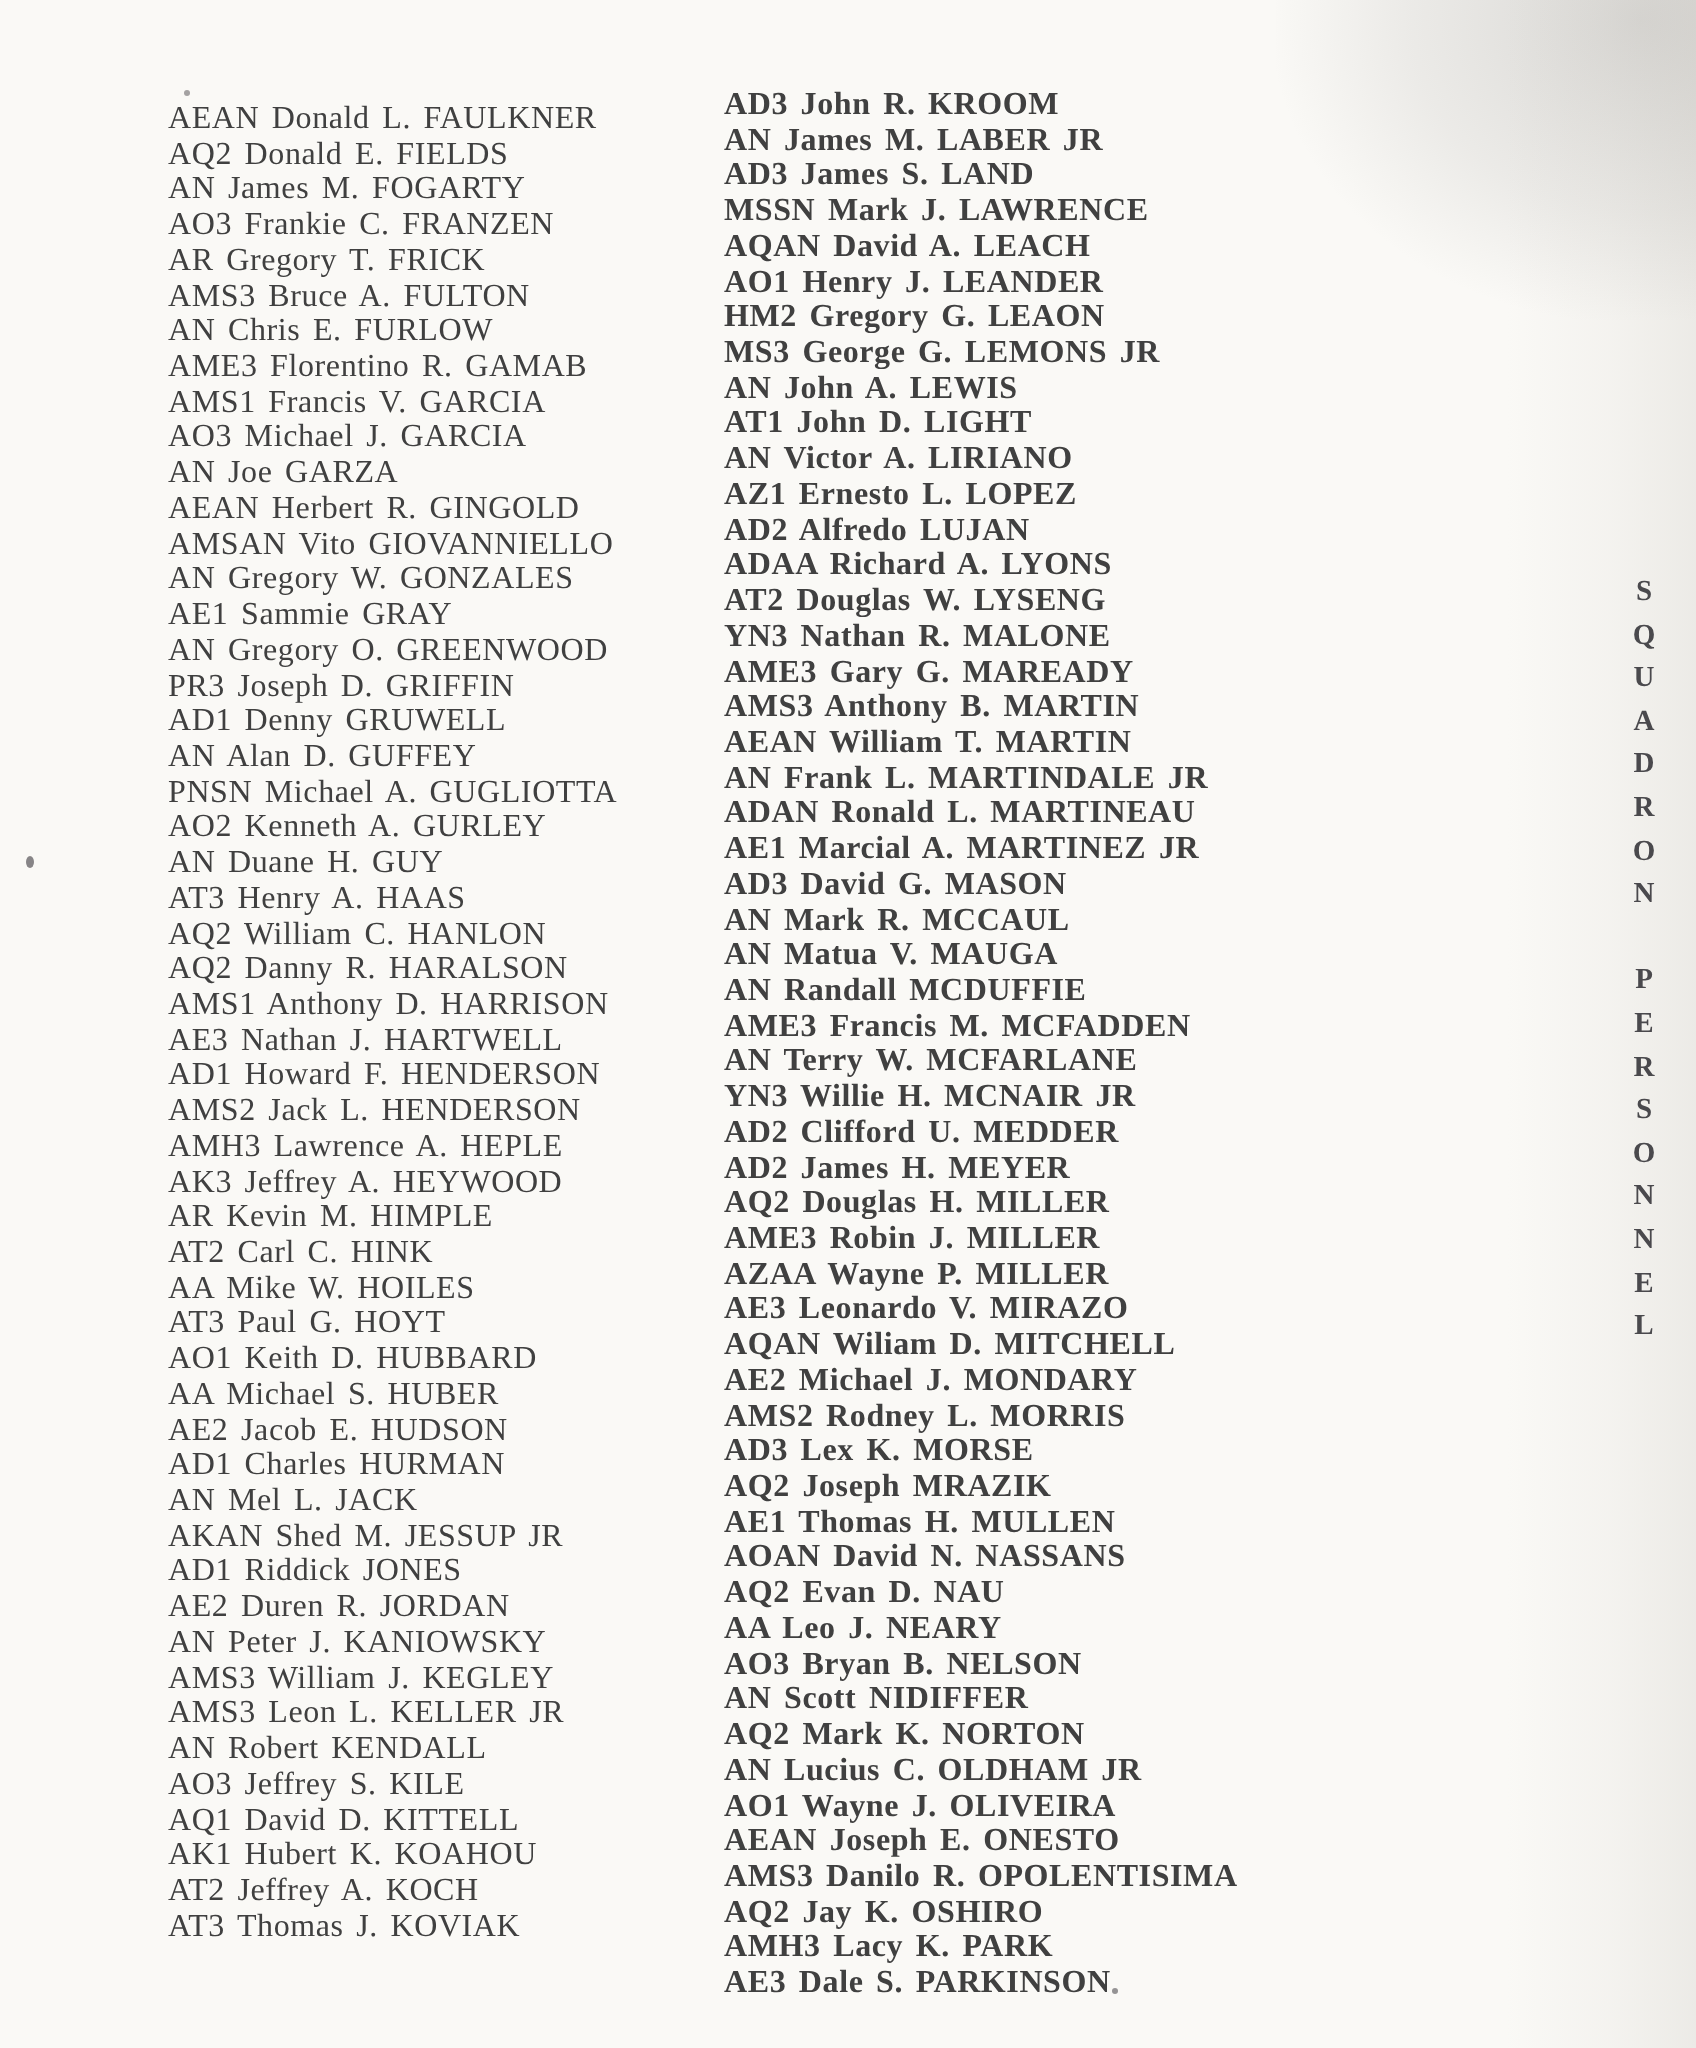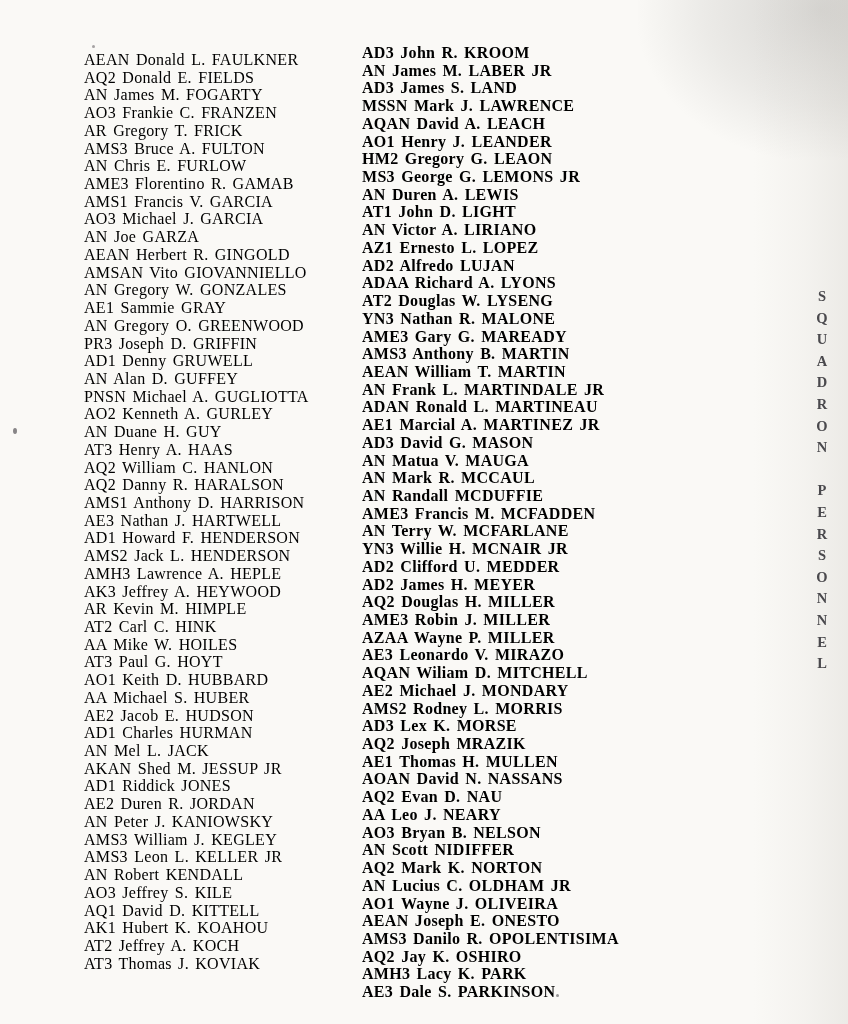--- a/index.html
+++ b/index.html
@@ -32,21 +32,21 @@
     top: -40px; right: -50px;
     width: 260px; height: 200px;
     background: radial-gradient(ellipse at 70% 25%,
       rgba(148,146,143,0.32) 0%,
       rgba(160,158,155,0.16) 45%,
       rgba(180,178,175,0) 72%);
     pointer-events: none;
   }
   .column {
     position: absolute;
-    color: #000000;
+    color: #404040;
     font-size: 16px;
     line-height: 17.72px;
     letter-spacing: 0.3px;
     word-spacing: 2px;
     white-space: nowrap;
   }
   .column .row {
     height: 17.72px;
   }
   .col-left  { left: 84px;  top: 51px; }
@@ -139,37 +139,37 @@
 
   <div class="column col-right">
       <div class="row">AD3 John R. KROOM</div>
       <div class="row">AN James M. LABER JR</div>
       <div class="row">AD3 James S. LAND</div>
       <div class="row">MSSN Mark J. LAWRENCE</div>
       <div class="row">AQAN David A. LEACH</div>
       <div class="row">AO1 Henry J. LEANDER</div>
       <div class="row">HM2 Gregory G. LEAON</div>
       <div class="row">MS3 George  G. LEMONS JR</div>
-      <div class="row">AN Duren A. LEWIS</div>
+      <div class="row">AN John A. LEWIS</div>
       <div class="row">AT1 John D. LIGHT</div>
       <div class="row">AN Victor A. LIRIANO</div>
       <div class="row">AZ1 Ernesto L. LOPEZ</div>
       <div class="row">AD2 Alfredo LUJAN</div>
       <div class="row">ADAA Richard A. LYONS</div>
       <div class="row">AT2 Douglas W. LYSENG</div>
       <div class="row">YN3 Nathan R. MALONE</div>
       <div class="row">AME3 Gary G. MAREADY</div>
       <div class="row">AMS3 Anthony B. MARTIN</div>
       <div class="row">AEAN William T. MARTIN</div>
       <div class="row">AN Frank L. MARTINDALE JR</div>
       <div class="row">ADAN Ronald L. MARTINEAU</div>
       <div class="row">AE1 Marcial A. MARTINEZ JR</div>
       <div class="row">AD3 David G. MASON</div>
+      <div class="row">AN Mark R. MCCAUL</div>
       <div class="row">AN Matua V. MAUGA</div>
-      <div class="row">AN Mark R. MCCAUL</div>
       <div class="row">AN Randall MCDUFFIE</div>
       <div class="row">AME3 Francis M. MCFADDEN</div>
       <div class="row">AN Terry W. MCFARLANE</div>
       <div class="row">YN3 Willie H. MCNAIR JR</div>
       <div class="row">AD2 Clifford U. MEDDER</div>
       <div class="row">AD2 James H. MEYER</div>
       <div class="row">AQ2 Douglas H. MILLER</div>
       <div class="row">AME3 Robin J. MILLER</div>
       <div class="row">AZAA Wayne P. MILLER</div>
       <div class="row">AE3 Leonardo V. MIRAZO</div>

